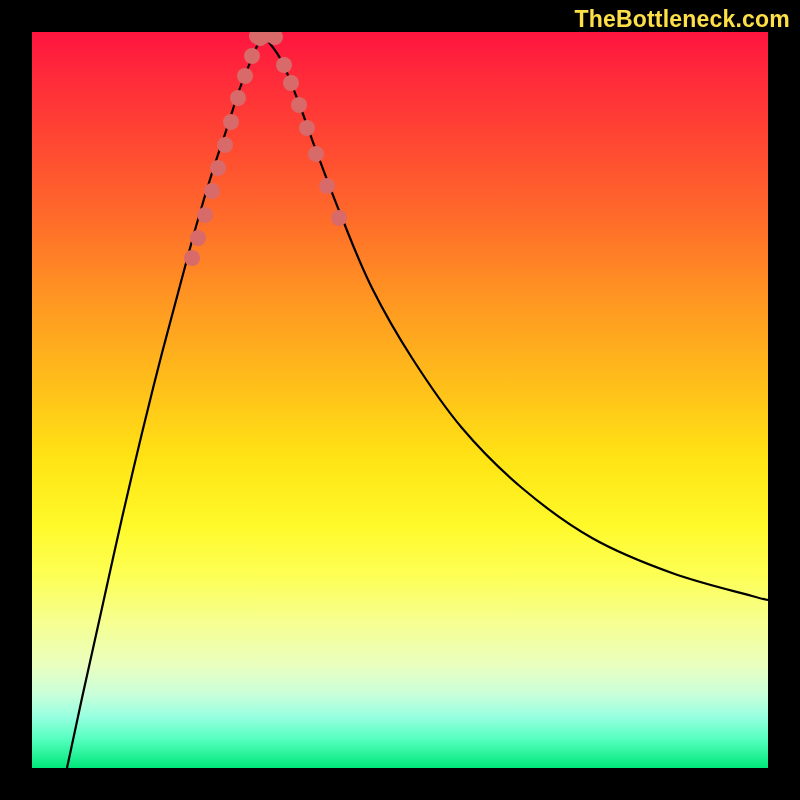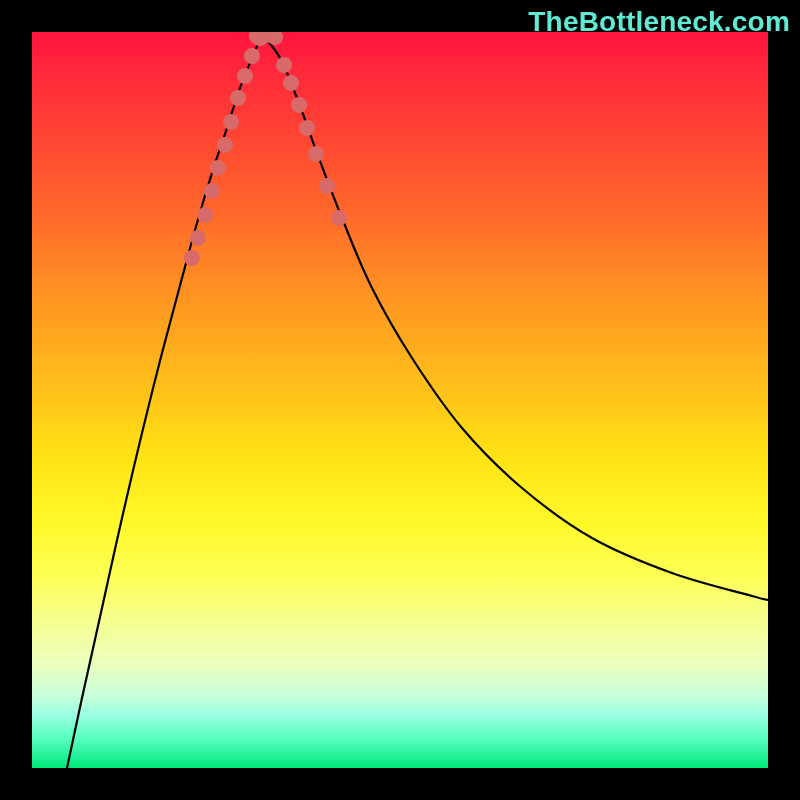--- a/index.html
+++ b/index.html
@@ -8,23 +8,23 @@
     position: relative;
     width: 800px;
     height: 800px;
     background: #000;
   }
   .watermark {
     position: absolute;
     top: 6px;
     right: 10px;
     font-family: Arial, Helvetica, sans-serif;
-    font-size: 28px;
+    font-size: 23px;
     font-weight: 600;
-    color: #5eead4;
+    color: #fde047;
     letter-spacing: 0.2px;
     z-index: 10;
   }
   .plot-area {
     position: absolute;
     left: 32px;
     top: 32px;
     width: 736px;
     height: 736px;
     background: linear-gradient(

